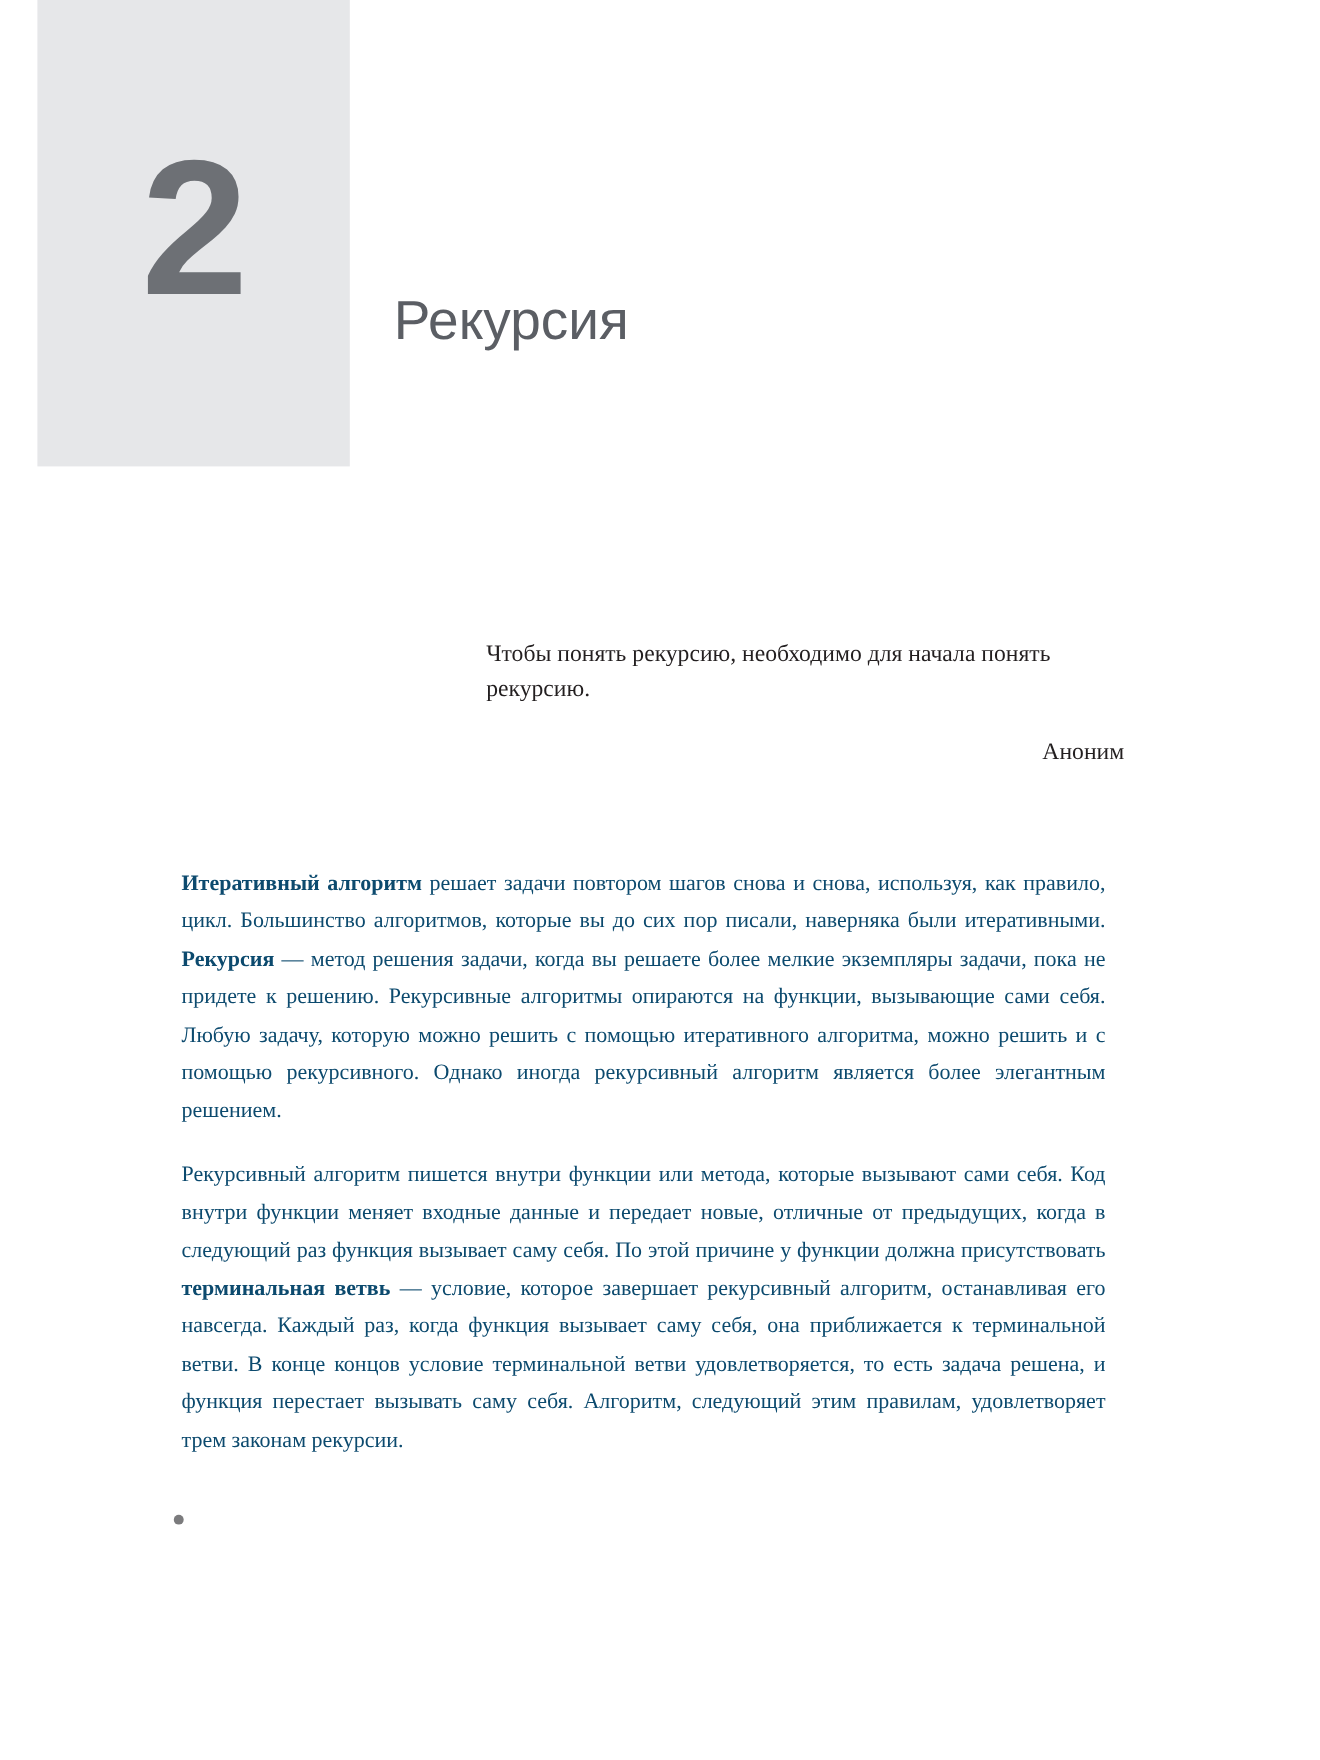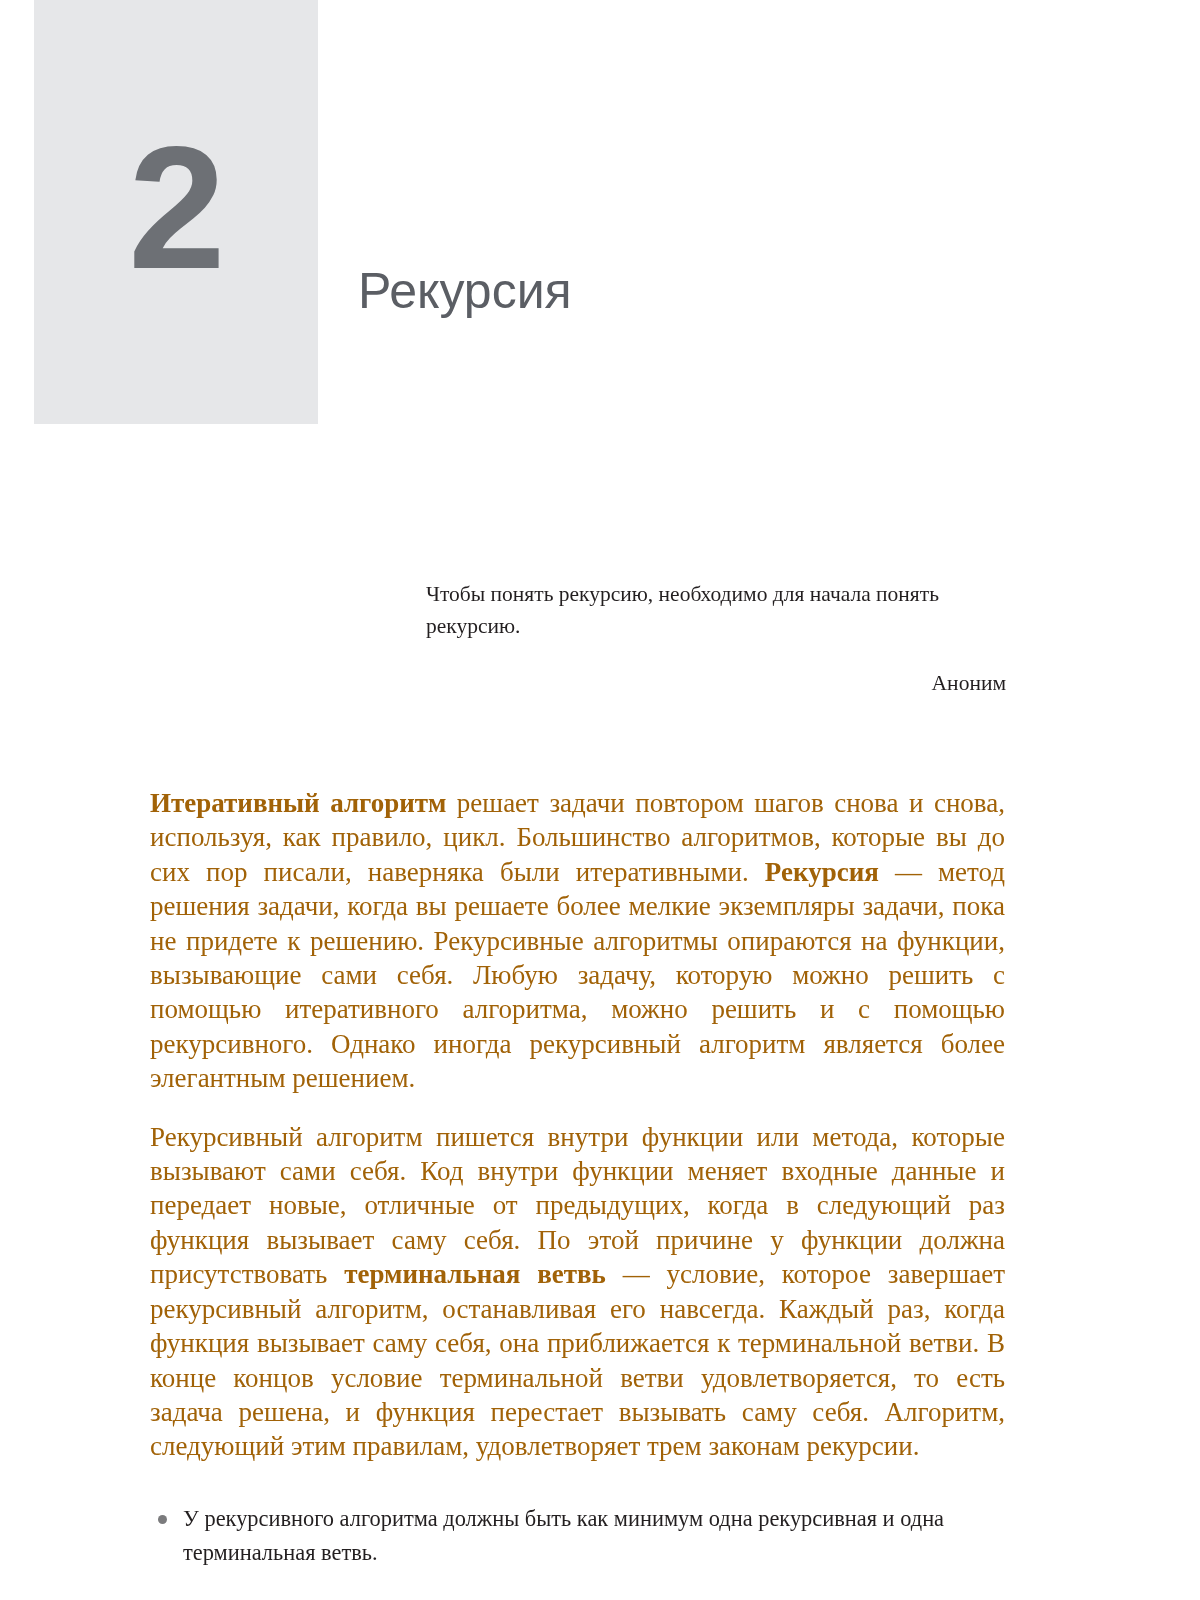--- a/index.html
+++ b/index.html
@@ -61,21 +61,21 @@
     font-size: 50px;
     font-weight: 400;
     line-height: 1;
     color: #5b5e64;
     white-space: nowrap;
   }
 
   
   .epigraph {
     position: absolute;
-    left: 426px;
+    left: 442px;
     top: 578px;
     width: 580px;
   }
   .epigraph-text {
     font-size: 21.5px;
     line-height: 32px;
     color: #231f20;
     text-align: left;
   }
   .epigraph-attribution {
@@ -87,26 +87,26 @@
   }
 
   
   .body-content {
     position: absolute;
     left: 150px;
     top: 786px;
     width: 855px;
   }
   .body-paragraph {
-    font-size: 27px;
+    font-size: 20px;
     line-height: 34.4px;
     text-align: justify;
     text-justify: inter-word;
-    margin: 0 0 24px 0;
-    color: #a16207;
+    margin: 0 0 24px 15px;
+    color: #0c4a6e;
     hyphens: manual;
   }
   .body-paragraph:last-of-type {
     margin-bottom: 0;
   }
   .body-paragraph b,
   .body-paragraph strong {
     font-weight: 700;
   }
 
@@ -149,16 +149,15 @@
   <div class="epigraph-attribution">Аноним</div>
 </div>
 
 <div class="body-content">
   <p class="body-paragraph"><b>Итеративный алгоритм</b><span> решает задачи повтором шагов снова и снова, используя, как правило, цикл. Большинство алгоритмов, которые вы до сих пор писали, наверняка были итеративными. </span><b>Рекурсия</b><span> — метод решения задачи, когда вы решаете более мелкие экземпляры задачи, пока не придете к решению. Рекурсивные алгоритмы опираются на функции, вызывающие сами себя. Любую задачу, которую можно решить с помощью итеративного алгоритма, можно решить и с помощью рекурсивного. Однако иногда рекурсивный алгоритм является более элегантным решением.</span></p>
   <p class="body-paragraph"><span>Рекурсивный алгоритм пишется внутри функции или метода, которые вызывают сами себя. Код внутри функции меняет входные данные и передает новые, отличные от предыдущих, когда в следующий раз функция вызывает саму себя. По этой причине у функции должна присутствовать </span><b>терминальная ветвь</b><span> — условие, которое завершает рекурсивный алгоритм, останавливая его навсегда. Каждый раз, когда функция вызывает саму себя, она приближается к терминальной ветви. В конце концов условие терминальной ветви удовлетворяется, то есть задача решена, и функция перестает вызывать саму себя. Алгоритм, следующий этим правилам, удовлетворяет трем законам рекурсии.</span></p>
 
   <ul class="bullet-list">
     <li class="bullet-list-item">
       <span class="bullet-marker" style="background: rgb(123, 123, 125);"></span>
-      <span>У рекурсивного алгоритма должны быть как минимум одна рекурсивная и одна терминальная ветвь.</span>
     </li>
   </ul>
 </div>
 
 </body></html>

